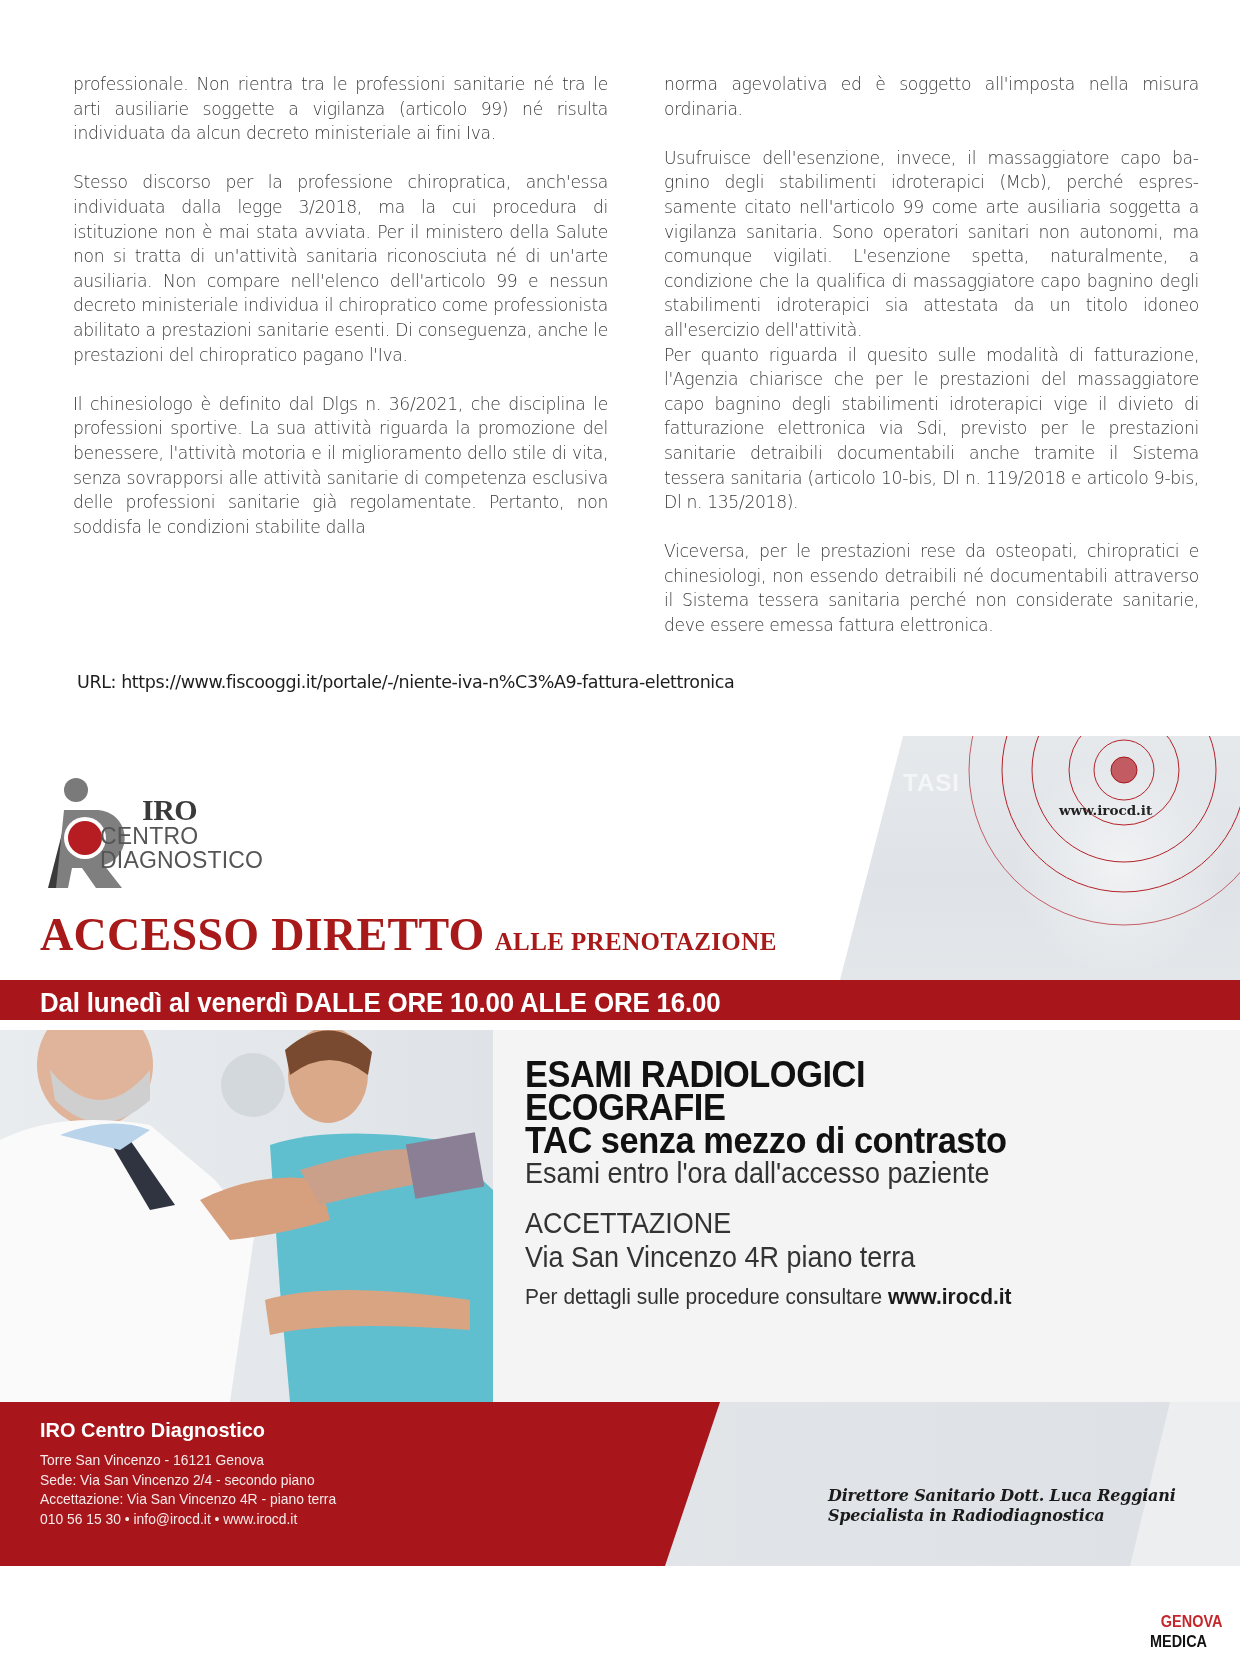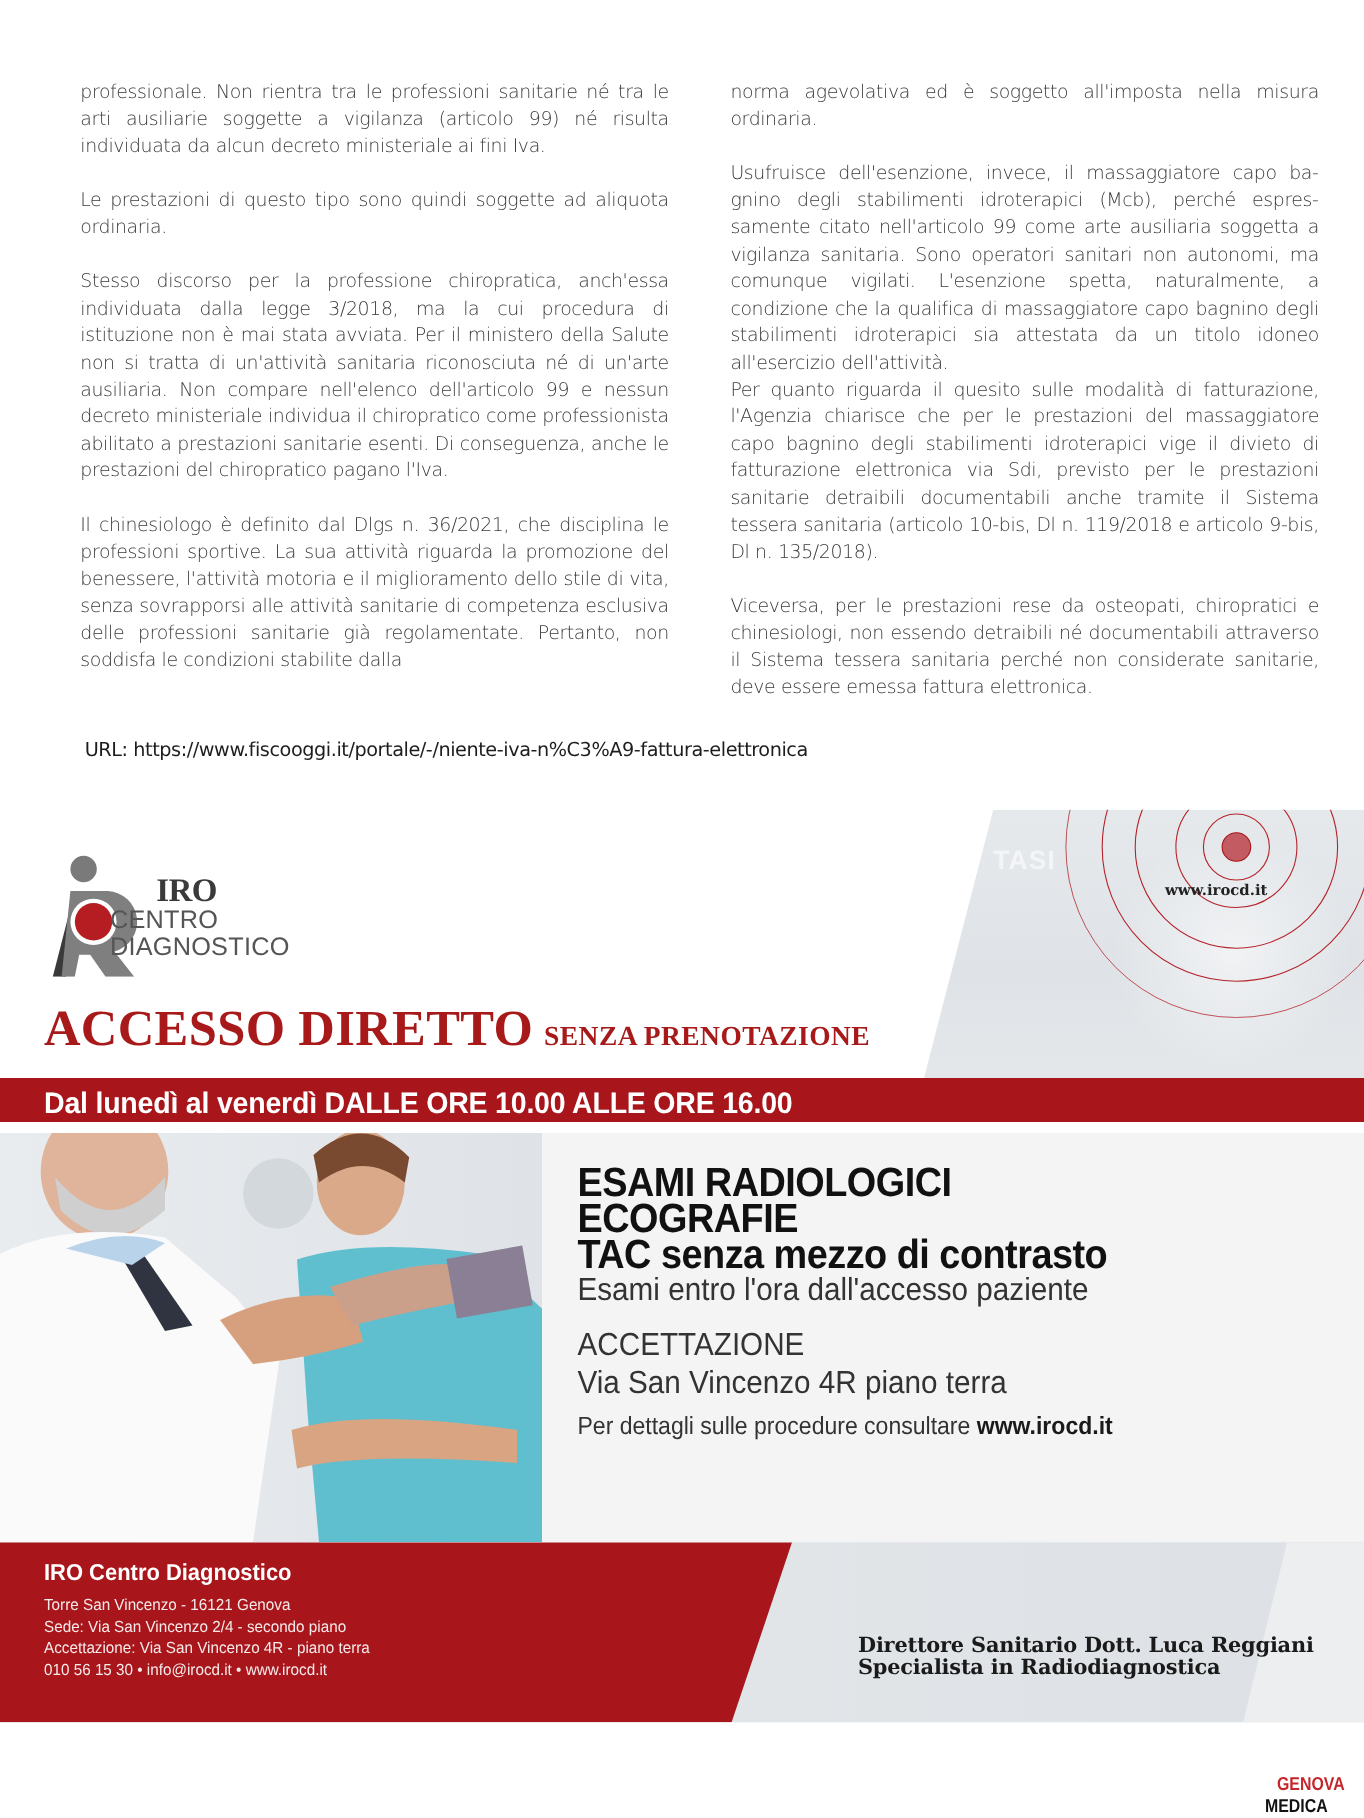--- a/index.html
+++ b/index.html
@@ -136,44 +136,43 @@
     position: absolute; left: 40px; top: 682px;
     font-family: "Liberation Sans", sans-serif; font-weight: bold; font-size: 21px; color: #fff;
     transform: scaleX(0.95); transform-origin: left; white-space: nowrap;
   }
   .foot-lines {
     position: absolute; left: 40px; top: 715px;
     font-family: "Liberation Sans", sans-serif; font-size: 14.6px; line-height: 19.5px; color: #f5eaea;
     transform: scaleX(0.95); transform-origin: left; white-space: nowrap;
   }
   .director {
-    position: absolute; left: 780px; top: 750px;
-    font-family: "DejaVu Serif", serif; font-weight: bold; font-size: 19px; line-height: 20px; color: #1a1a1a;
-    white-space: nowrap; letter-spacing: -0.2px;
+    position: absolute; left: 828px; top: 750px;
+    font-family: "DejaVu Serif", serif; font-weight: bold; font-size: 16px; line-height: 20px; color: #1a1a1a;
+    white-space: nowrap; letter-spacing: -0.2px; font-style: italic;
   }
 
   
   .page-foot {
     position: absolute; right: 36px; top: 1612px;
     display: flex; align-items: baseline; gap: 0;
     white-space: nowrap;
     flex-direction: column;
   }
   .pf-genova { font-family: "Liberation Sans", sans-serif; font-weight: bold; font-size: 17px; color: #c4262b; transform: scaleX(0.85); transform-origin: right; display:inline-block; }
   .pf-medica { font-family: "Liberation Sans", sans-serif; font-weight: bold; font-size: 17px; color: #111; margin-left: 4px; transform: scaleX(0.85); transform-origin: left; display:inline-block; }
   .pf-issue { font-family: "DejaVu Sans", sans-serif; font-size: 15px; color: #222; margin-left: 2px; }
   .pf-issue .sep { color: #c4262b; font-weight: bold; }
   .pf-page { font-family: "DejaVu Sans", sans-serif; font-size: 15px; color: #222; margin-left: 18px; }
 </style>
 </head>
 <body>
 
 <div class="col col-left">
   <p>professionale. Non rientra tra le professioni sanitarie né tra le arti ausiliarie soggette a vigilanza (articolo 99) né risulta individuata da alcun decreto ministeriale ai fini Iva.</p>
-  <p>Le prestazioni di questo tipo sono quindi soggette ad ali­quota ordinaria.</p>
   <p>Stesso discorso per la professione chiropratica, anch'es­sa individuata dalla legge 3/2018, ma la cui procedura di istituzione non è mai stata avviata. Per il ministero della Salute non si tratta di un'attività sanitaria riconosciuta né di un'arte ausiliaria. Non compare nell'elenco dell'articolo 99 e nessun decreto ministeriale individua il chiropratico come professionista abilitato a prestazioni sanitarie esenti. Di conseguenza, anche le prestazioni del chiropratico pa­gano l'Iva.</p>
   <p class="tight">Il chinesiologo è definito dal Dlgs n. 36/2021, che discipli­na le professioni sportive. La sua attività riguarda la pro­mozione del benessere, l'attività motoria e il miglioramento dello stile di vita, senza sovrapporsi alle attività sanitarie di competenza esclusiva delle professioni sanitarie già regola­mentate. Pertanto, non soddisfa le condizioni stabilite dalla</p>
 </div>
 
 <div class="col col-right">
   <p>norma agevolativa ed è soggetto all'imposta nella misura ordinaria.</p>
   <p class="tight">Usufruisce dell'esenzione, invece, il massaggiatore capo ba­gnino degli stabilimenti idroterapici (Mcb), perché espres­samente citato nell'articolo 99 come arte ausiliaria soggetta a vigilanza sanitaria. Sono operatori sanitari non autonomi, ma comunque vigilati. L'esenzione spetta, naturalmente, a condizione che la qualifica di massaggiatore capo bagnino degli stabilimenti idroterapici sia attestata da un titolo ido­neo all'esercizio dell'attività.</p>
   <p>Per quanto riguarda il quesito sulle modalità di fatturazione, l'Agenzia chiarisce che per le prestazioni del massaggiatore capo bagnino degli stabilimenti idroterapici vige il divieto di fatturazione elettronica via Sdi, previsto per le prestazioni sanitarie detraibili documentabili anche tramite il Sistema tessera sanitaria (articolo 10-bis, Dl n. 119/2018 e articolo 9-bis, Dl n. 135/2018).</p>
   <p class="tight">Viceversa, per le prestazioni rese da osteopati, chiropratici e chinesiologi, non essendo detraibili né documentabili at­traverso il Sistema tessera sanitaria perché non considerate sanitarie, deve essere emessa fattura elettronica.</p>
 </div>
@@ -205,21 +204,21 @@
     <circle cx="47" cy="62" r="21" fill="#ffffff"></circle>
     <circle cx="47" cy="62" r="17" fill="#b51d22"></circle>
   </svg>
   <div class="logo-iro">IRO</div>
   <div class="logo-centro">
     <div>CENTRO</div>
     <div>DIAGNOSTICO</div>
   </div>
 
   <div class="headline">
-    <span class="big">ACCESSO DIRETTO</span><span class="small">SENZA PRENOTAZIONE</span>
+    <span class="big">ACCESSO DIRETTO</span><span class="small">ALLE PRENOTAZIONE</span>
   </div>
 
   <div class="red-band">
     <span>Dal lunedì al venerdì DALLE ORE 10.00 ALLE ORE 16.00</span>
   </div>
 
   <div class="photo">
     <svg width="493" height="372" viewBox="0 0 493 372">
       <defs>
         <linearGradient id="bgG" x1="0" y1="0" x2="1" y2="0">

